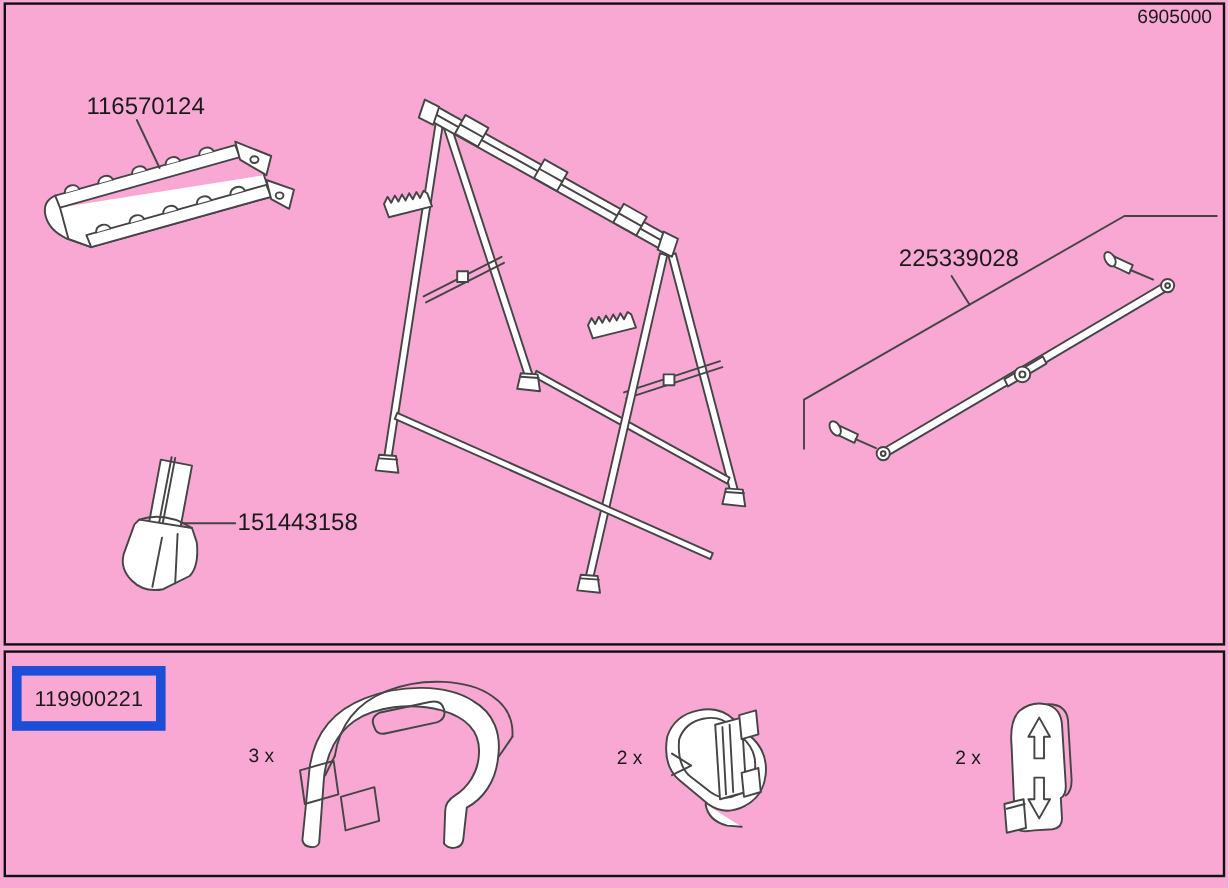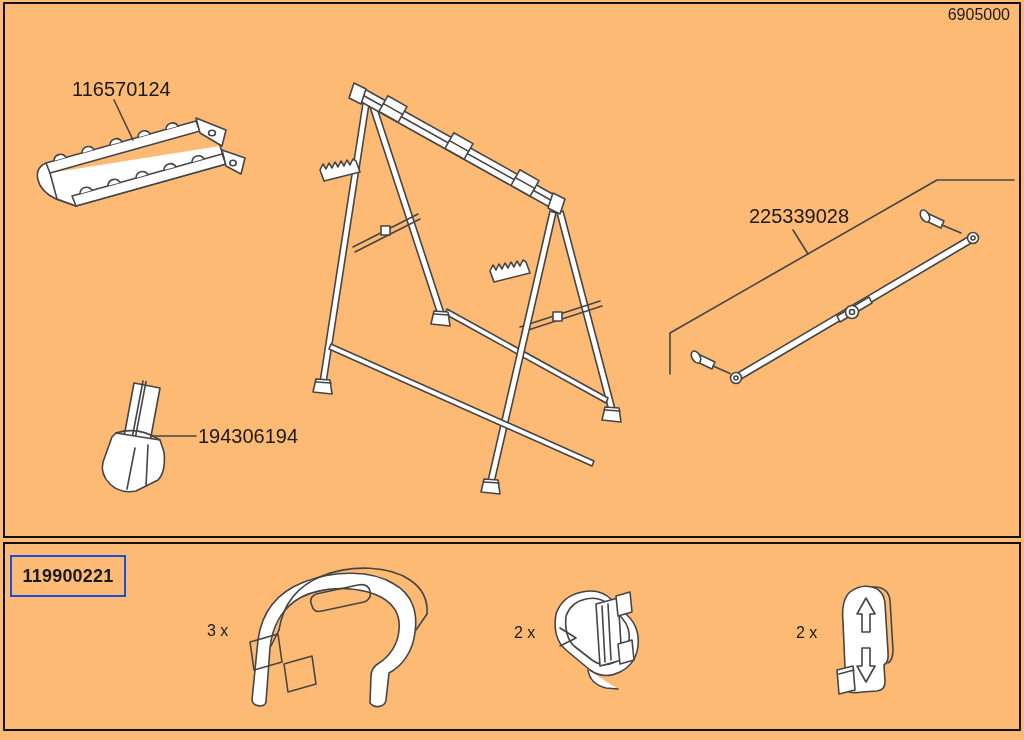--- a/index.html
+++ b/index.html
@@ -1,29 +1,29 @@
 <!DOCTYPE html>
 <html><head>
 <meta charset="utf-8">
 <style>
   html,body{margin:0;padding:0;background:#fff;}
   .page{
-    position:relative;width:1024px;height:740px;background:#fdba74;
+    position:relative;width:1024px;height:740px;background:#f9a8d4;
     font-family:"Liberation Sans", sans-serif;color:#1a1a1a;overflow:hidden;
   }
   .frame{position:absolute;border:2px solid #111;background:transparent;}
   .frame.main{left:3px;top:2px;width:1014px;height:532px;}
   .frame.kit{left:3px;top:542px;width:1014px;height:185px;}
   .lineart{position:absolute;left:0;top:0;width:1024px;height:740px;}
   .label{position:absolute;font-size:20px;line-height:18px;color:#1a1a1a;white-space:nowrap;}
   .doc-code{position:absolute;top:6px;right:14px;font-size:16px;color:#1a1a1a;}
   .kit-code-box{
     position:absolute;left:10px;top:555px;width:112px;height:38px;
-    border:2px solid #1d4ed8;display:flex;align-items:center;justify-content:center;
-    font-size:18px;font-weight:bold;letter-spacing:0.2px;
+    border:8px solid #1d4ed8;display:flex;align-items:center;justify-content:center;
+    font-size:18px;font-weight:normal;letter-spacing:0.2px;
   }
   .qty{position:absolute;font-size:16px;color:#1a1a1a;}
   svg *{vector-effect:non-scaling-stroke;}
 </style>
 </head>
 <body>
 
 <div class="page">
 
   <div class="frame main"></div>
@@ -172,21 +172,21 @@
       <path d="M 862,648 L 862,666 L 857,666 L 866,682 L 875,666 L 870,666 L 870,648 Z"></path>
     </g>
   </svg>
 
   <div class="doc-code">6905000</div>
 
   <div class="label" style="left:72px;top:80px;">116570124</div>
 
   <div class="label" style="left:749px;top:207px;">225339028</div>
 
-  <div class="label" style="left:198px;top:427px;">194306194</div>
+  <div class="label" style="left:198px;top:427px;">151443158</div>
 
   <div class="kit-code-box">
     <span>119900221</span>
   </div>
 
   <div class="qty" style="left:207px;top:622px;">3 x</div>
 
   <div class="qty" style="left:514px;top:624px;">2 x</div>
 
   <div class="qty" style="left:796px;top:624px;">2 x</div>

